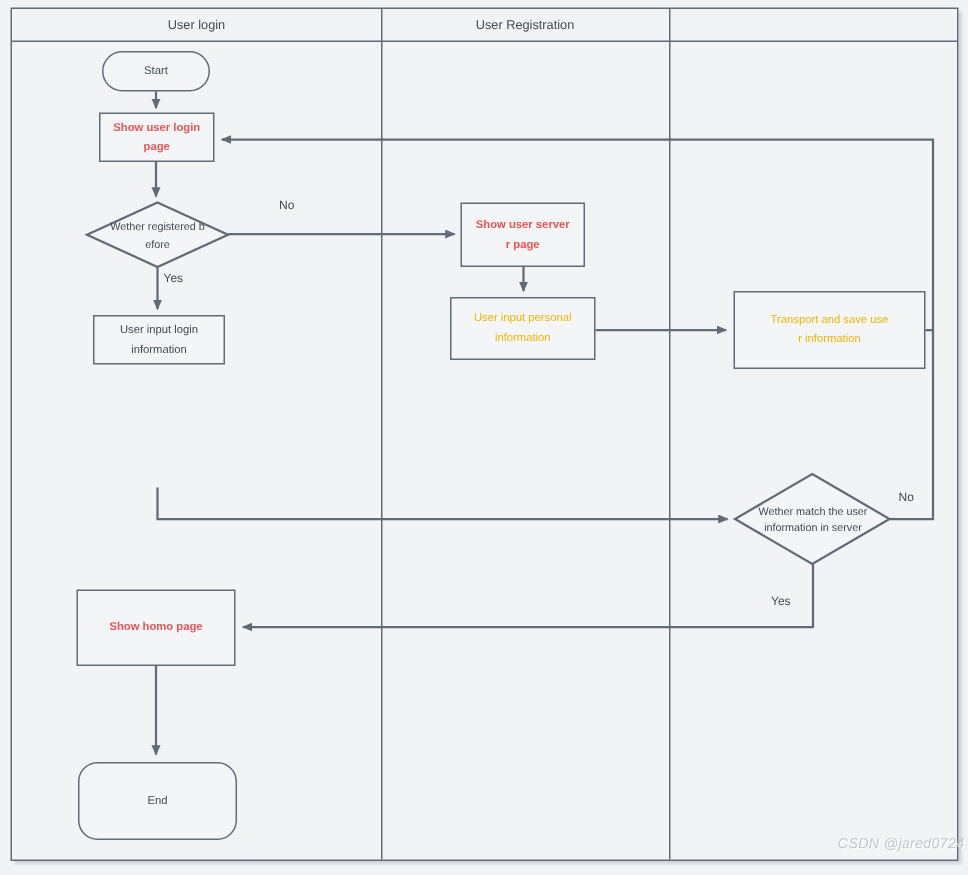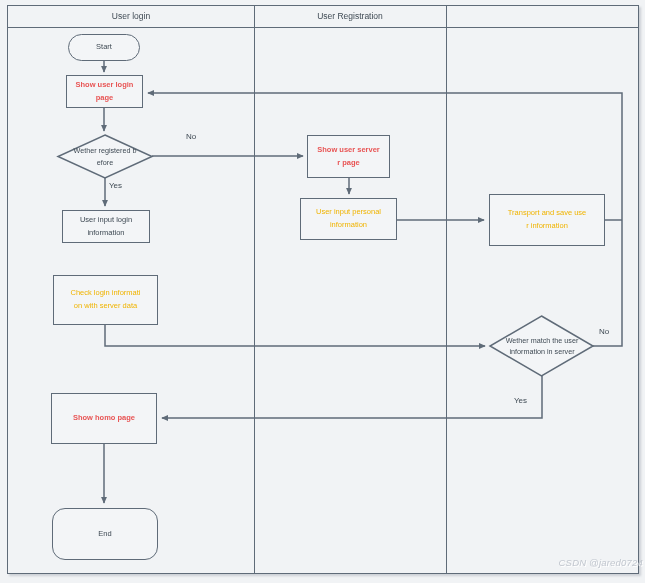--- a/index.html
+++ b/index.html
@@ -79,34 +79,32 @@
 
   <div class="node red" style="left:66px;top:75px;width:77px;height:33px;">Show user login
 page</div>
 
   <div class="dlabel" style="left:61px;top:139px;width:88px;height:35px;">Wether registered b
 efore</div>
 
   <div class="node" style="left:62px;top:210px;width:88px;height:33px;">User input login
 information</div>
 
-  <div class="node yellow" style="left:53px;top:275px;width:105px;height:50px;">Check login informati
-on with server data</div>
 
   <div class="node red" style="left:51px;top:393px;width:106px;height:51px;">Show homo page</div>
 
   <div class="node terminal" style="left:52px;top:508px;width:106px;height:52px;border-radius:13px;">End</div>
 
   <div class="node red" style="left:307px;top:135px;width:83px;height:43px;">Show user server
 r page</div>
 
   <div class="node yellow" style="left:300px;top:198px;width:97px;height:42px;">User input personal
 information</div>
 
-  <div class="node yellow" style="left:489px;top:194px;width:116px;height:52px;">Transport and save use
+  <div class="node yellow" style="left:489px;top:194px;width:128px;height:52px;">Transport and save use
 r information</div>
 
   <div class="dlabel" style="left:494px;top:331px;width:96px;height:30px;">Wether match the user
 information in server</div>
 
   <div class="elabel" style="left:186px;top:132px;">No</div>
   <div class="elabel" style="left:109px;top:181px;">Yes</div>
   <div class="elabel" style="left:599px;top:327px;">No</div>
   <div class="elabel" style="left:514px;top:396px;">Yes</div>
 

